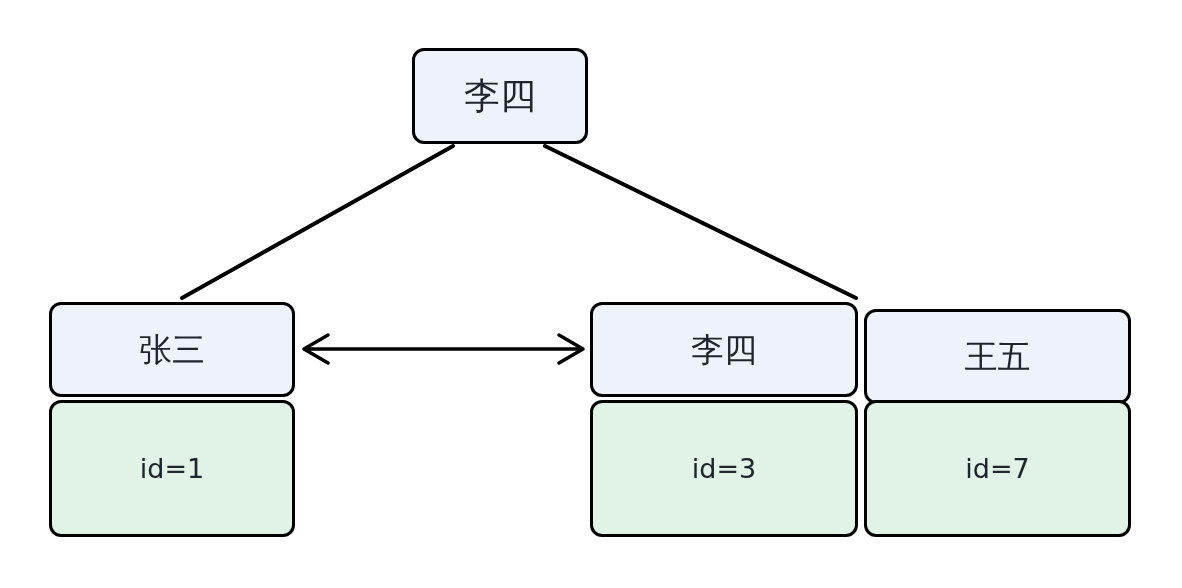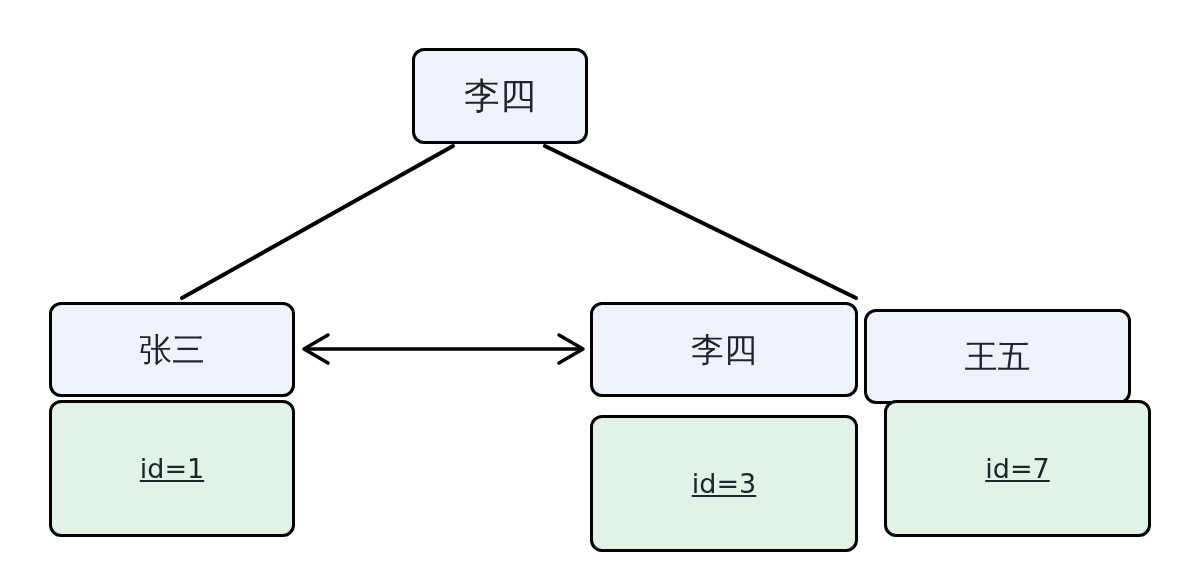--- a/index.html
+++ b/index.html
@@ -32,24 +32,24 @@
   }
   .node-label { font-size: 33px; line-height: 1; color: #20242e; }
   .node-top   { left: 412px; top: 48px;  width: 176px; height: 96px; }
   .node-top .node-label { font-size: 36px; }
 
   .name-zhangsan { left: 49px;  top: 302px; width: 246px; height: 95px; }
   .name-lisi     { left: 590px; top: 302px; width: 268px; height: 95px; }
   .name-wangwu   { left: 864px; top: 309px; width: 267px; height: 95px; }
 
   .idbox { background: #e1f3e6; }
-  .id-label { font-size: 27px; color: #20242e; text-decoration: underline; }
+  .id-label { font-size: 27px; color: #20242e; }
   .id-zhangsan { left: 49px;  top: 400px; width: 246px; height: 137px; }
-  .id-lisi     { left: 590px; top: 415px; width: 268px; height: 137px; }
-  .id-wangwu   { left: 864px; top: 400px; width: 267px; height: 137px; margin-left: 20px; }
+  .id-lisi     { left: 590px; top: 400px; width: 268px; height: 137px; }
+  .id-wangwu   { left: 864px; top: 400px; width: 267px; height: 137px; }
 </style>
 </head>
 <body>
 
 <div class="canvas">
 
   <svg class="edges-layer" width="1182" height="588" viewBox="0 0 1182 588" xmlns="http://www.w3.org/2000/svg">
     <line x1="453" y1="146" x2="182" y2="298" stroke="#000000" stroke-width="4" stroke-linecap="round"></line>
     <line x1="545" y1="146" x2="856" y2="298" stroke="#000000" stroke-width="4" stroke-linecap="round"></line>
     <g stroke="#000000" stroke-width="3.5" fill="none" stroke-linecap="round" stroke-linejoin="round">

